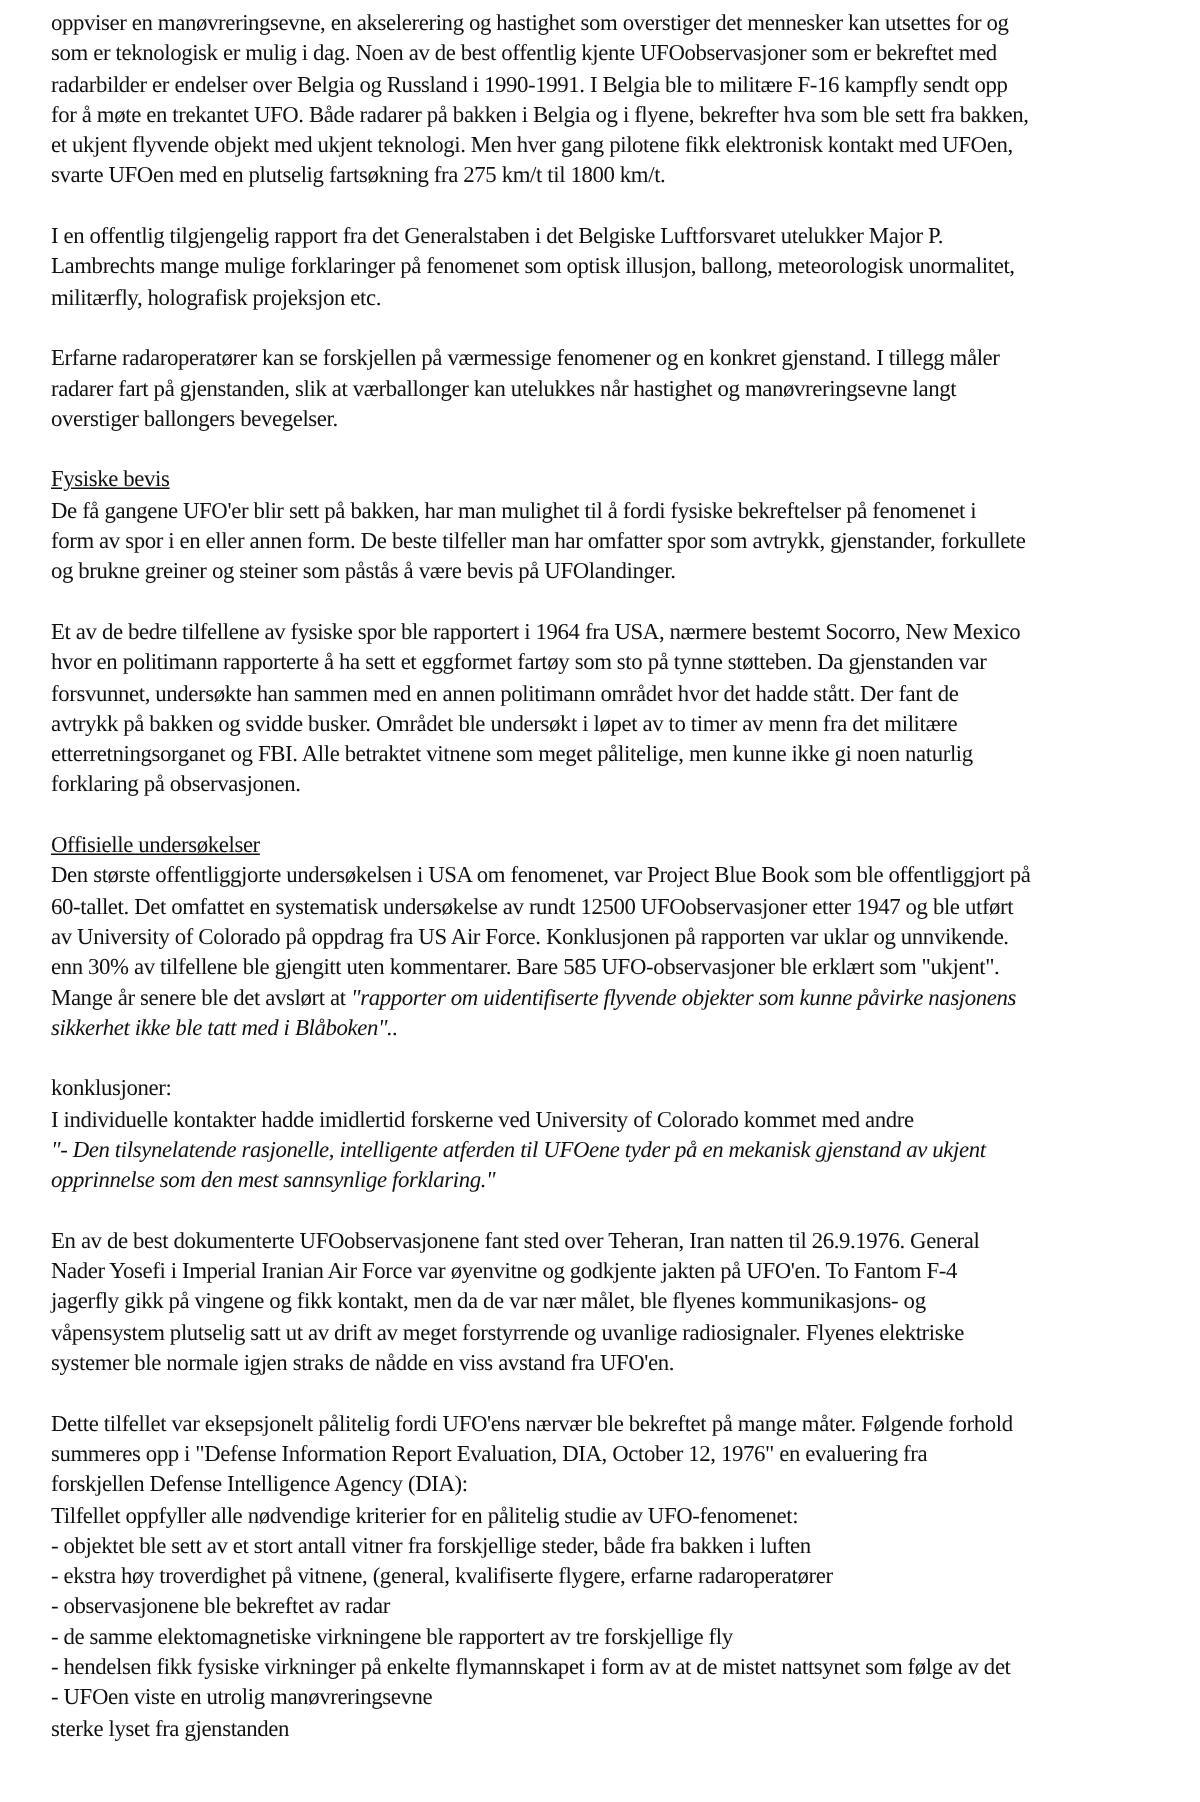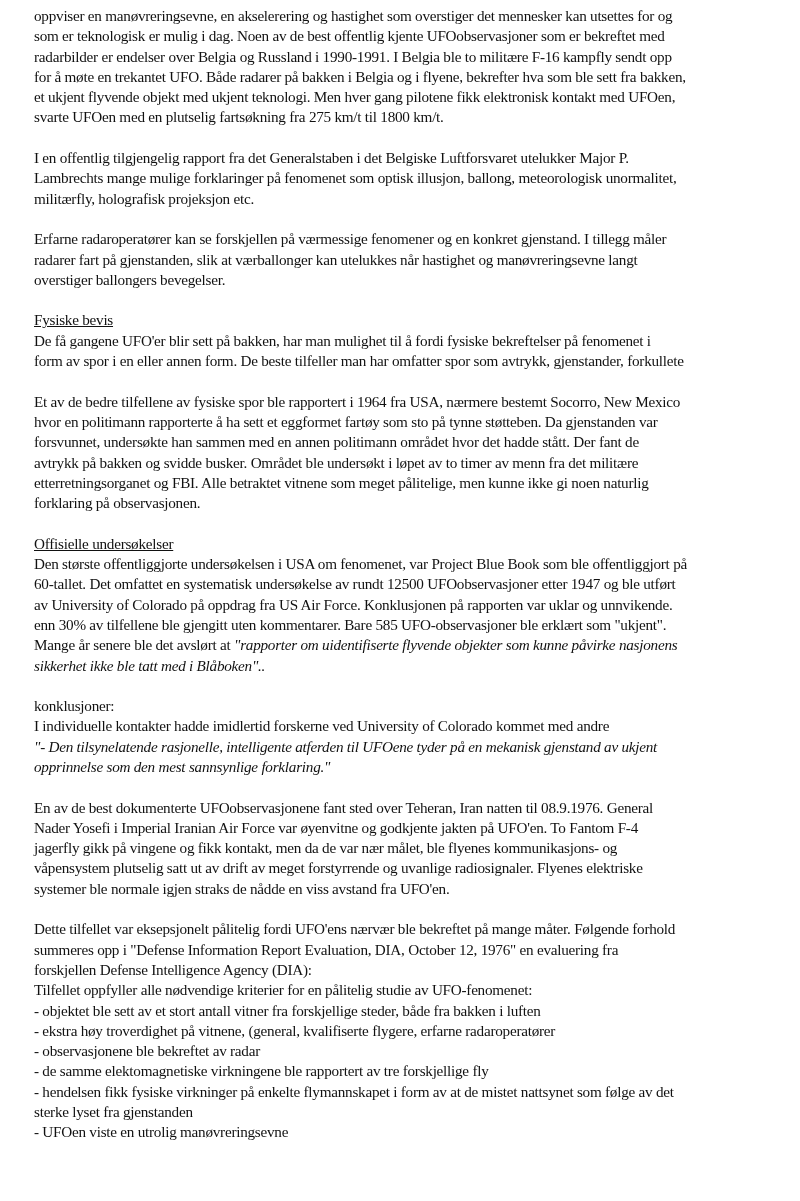--- a/index.html
+++ b/index.html
@@ -41,20 +41,21 @@
     <div class="line">Erfarne radaroperatører kan se forskjellen på værmessige fenomener og en konkret gjenstand. I tillegg måler</div>
     <div class="line">radarer fart på gjenstanden, slik at værballonger kan utelukkes når  hastighet og manøvreringsevne langt</div>
     <div class="line">overstiger  ballongers bevegelser.</div>
   </div>
   <div class="gap"></div>
 
   <div class="line heading">Fysiske bevis</div>
   <div class="block">
     <div class="line">De få gangene UFO'er blir sett på bakken, har man mulighet til å fordi fysiske bekreftelser på fenomenet i</div>
     <div class="line">form av spor i en eller annen form. De beste tilfeller man har omfatter spor som avtrykk, gjenstander, forkullete</div>
+    <div class="line">og brukne greiner og steiner som påstås å være bevis på UFOlandinger.</div>
   </div>
   <div class="gap"></div>
 
   <div class="block">
     <div class="line">Et av de bedre tilfellene av fysiske spor ble rapportert i 1964 fra USA, nærmere bestemt Socorro, New Mexico</div>
     <div class="line">hvor en politimann rapporterte å ha sett et eggformet fartøy som sto på tynne støtteben.  Da gjenstanden var</div>
     <div class="line">forsvunnet, undersøkte han sammen med en annen politimann området hvor det hadde stått.  Der fant de</div>
     <div class="line">avtrykk på bakken og svidde busker.  Området ble undersøkt i løpet av to timer av menn fra det militære</div>
     <div class="line">etterretningsorganet og FBI. Alle betraktet vitnene som meget pålitelige, men kunne ikke gi noen naturlig</div>
     <div class="line">forklaring på observasjonen.</div>
@@ -76,37 +77,37 @@
 
   <div class="block">
     <div class="line">konklusjoner:</div>
     <div class="line">I individuelle kontakter  hadde imidlertid forskerne ved University of Colorado kommet med andre</div>
     <div class="line italic">"- Den tilsynelatende rasjonelle, intelligente atferden til UFOene tyder på en mekanisk gjenstand av ukjent</div>
     <div class="line italic">opprinnelse som den mest sannsynlige forklaring."</div>
   </div>
   <div class="gap"></div>
 
   <div class="block">
-    <div class="line">En av de best dokumenterte UFOobservasjonene fant sted over Teheran, Iran natten til 08.9.1976. General</div>
+    <div class="line">En av de best dokumenterte UFOobservasjonene fant sted over Teheran, Iran natten til 26.9.1976. General</div>
     <div class="line">Nader Yosefi i Imperial Iranian Air Force var øyenvitne og godkjente jakten på UFO'en.  To Fantom F-4</div>
     <div class="line">jagerfly gikk på vingene og fikk kontakt, men  da de var nær målet, ble flyenes kommunikasjons- og</div>
     <div class="line">våpensystem plutselig satt ut av drift av meget forstyrrende og uvanlige radiosignaler.  Flyenes elektriske</div>
     <div class="line">systemer ble normale igjen straks de nådde en viss avstand fra UFO'en.</div>
   </div>
   <div class="gap"></div>
 
   <div class="block">
     <div class="line">Dette tilfellet var  eksepsjonelt pålitelig fordi UFO'ens nærvær ble bekreftet på mange måter. Følgende forhold</div>
     <div class="line">summeres opp i "Defense Information Report Evaluation, DIA, October 12, 1976"  en evaluering fra</div>
     <div class="line">forskjellen Defense Intelligence Agency (DIA):</div>
     <div class="line">Tilfellet oppfyller alle nødvendige kriterier for en pålitelig studie  av UFO-fenomenet:</div>
   </div>
   <div class="block">
     <div class="line">- objektet ble sett av et stort antall vitner fra forskjellige steder, både fra bakken i luften</div>
     <div class="line">- ekstra høy troverdighet på vitnene, (general, kvalifiserte flygere, erfarne radaroperatører</div>
     <div class="line">- observasjonene ble bekreftet av radar</div>
     <div class="line">- de samme elektomagnetiske virkningene ble rapportert av tre forskjellige fly</div>
     <div class="line">- hendelsen fikk fysiske virkninger på enkelte flymannskapet i form av at de mistet nattsynet som følge av det</div>
+    <div class="line">- UFOen viste en utrolig manøvreringsevne</div>
     <div class="line">sterke lyset fra gjenstanden</div>
-    <div class="line">- UFOen viste en utrolig manøvreringsevne</div>
   </div>
 
 </div>
 
 </body></html>

